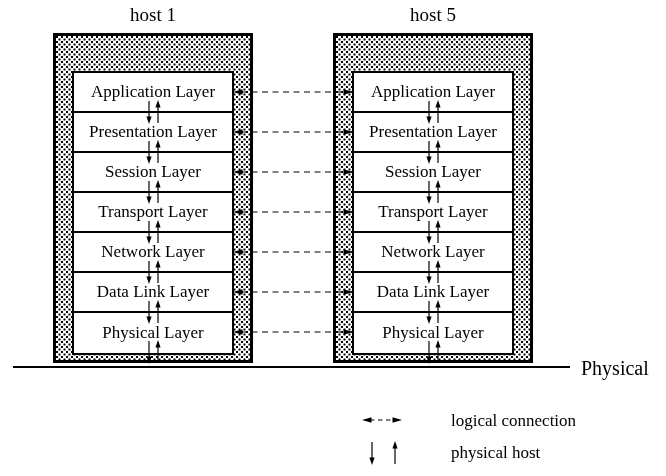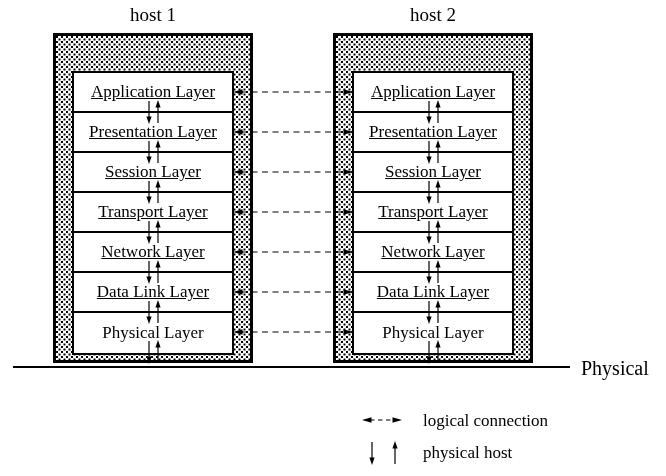--- a/index.html
+++ b/index.html
@@ -34,42 +34,42 @@
   .stack{
     position:absolute; top:71px; width:158px;
     box-sizing:content-box; border:2px solid var(--ink);
     background:var(--paper);
   }
   .layer{
     box-sizing:border-box; height:40px;
     display:flex; align-items:center; justify-content:center;
     font-size:17px; white-space:nowrap;
   }
-  .layer:not(:last-child){ border-bottom:2px solid var(--ink);text-decoration:underline; }
+  .layer:not(:last-child){ border-bottom:2px solid var(--ink); }
 
   .net-line{
     position:absolute; left:13px; top:366px; width:557px; height:2px;
     background:var(--ink);
   }
   .net-label{
     position:absolute; left:581px; top:357px;
     font-size:20px; line-height:22px;
   }
 
   .legend-text{
-    position:absolute; font-size:17px; line-height:20px; white-space:nowrap;
+    position:absolute; font-size:17px; line-height:20px; white-space:nowrap;margin-left:28px;
   }
 </style>
 </head>
 <body>
 
 <div id="diagram">
 
   <div class="host-label" style="left:53px">host 1</div>
-  <div class="host-label" style="left:333px">host 2</div>
+  <div class="host-label" style="left:333px">host 5</div>
 
   <div class="outer stipple" style="left:53px"></div>
   <div class="outer stipple" style="left:333px"></div>
 
   <div class="stack" style="left:72px">
     <div class="layer">Application Layer</div>
     <div class="layer">Presentation Layer</div>
     <div class="layer">Session Layer</div>
     <div class="layer">Transport Layer</div>
     <div class="layer">Network Layer</div>

